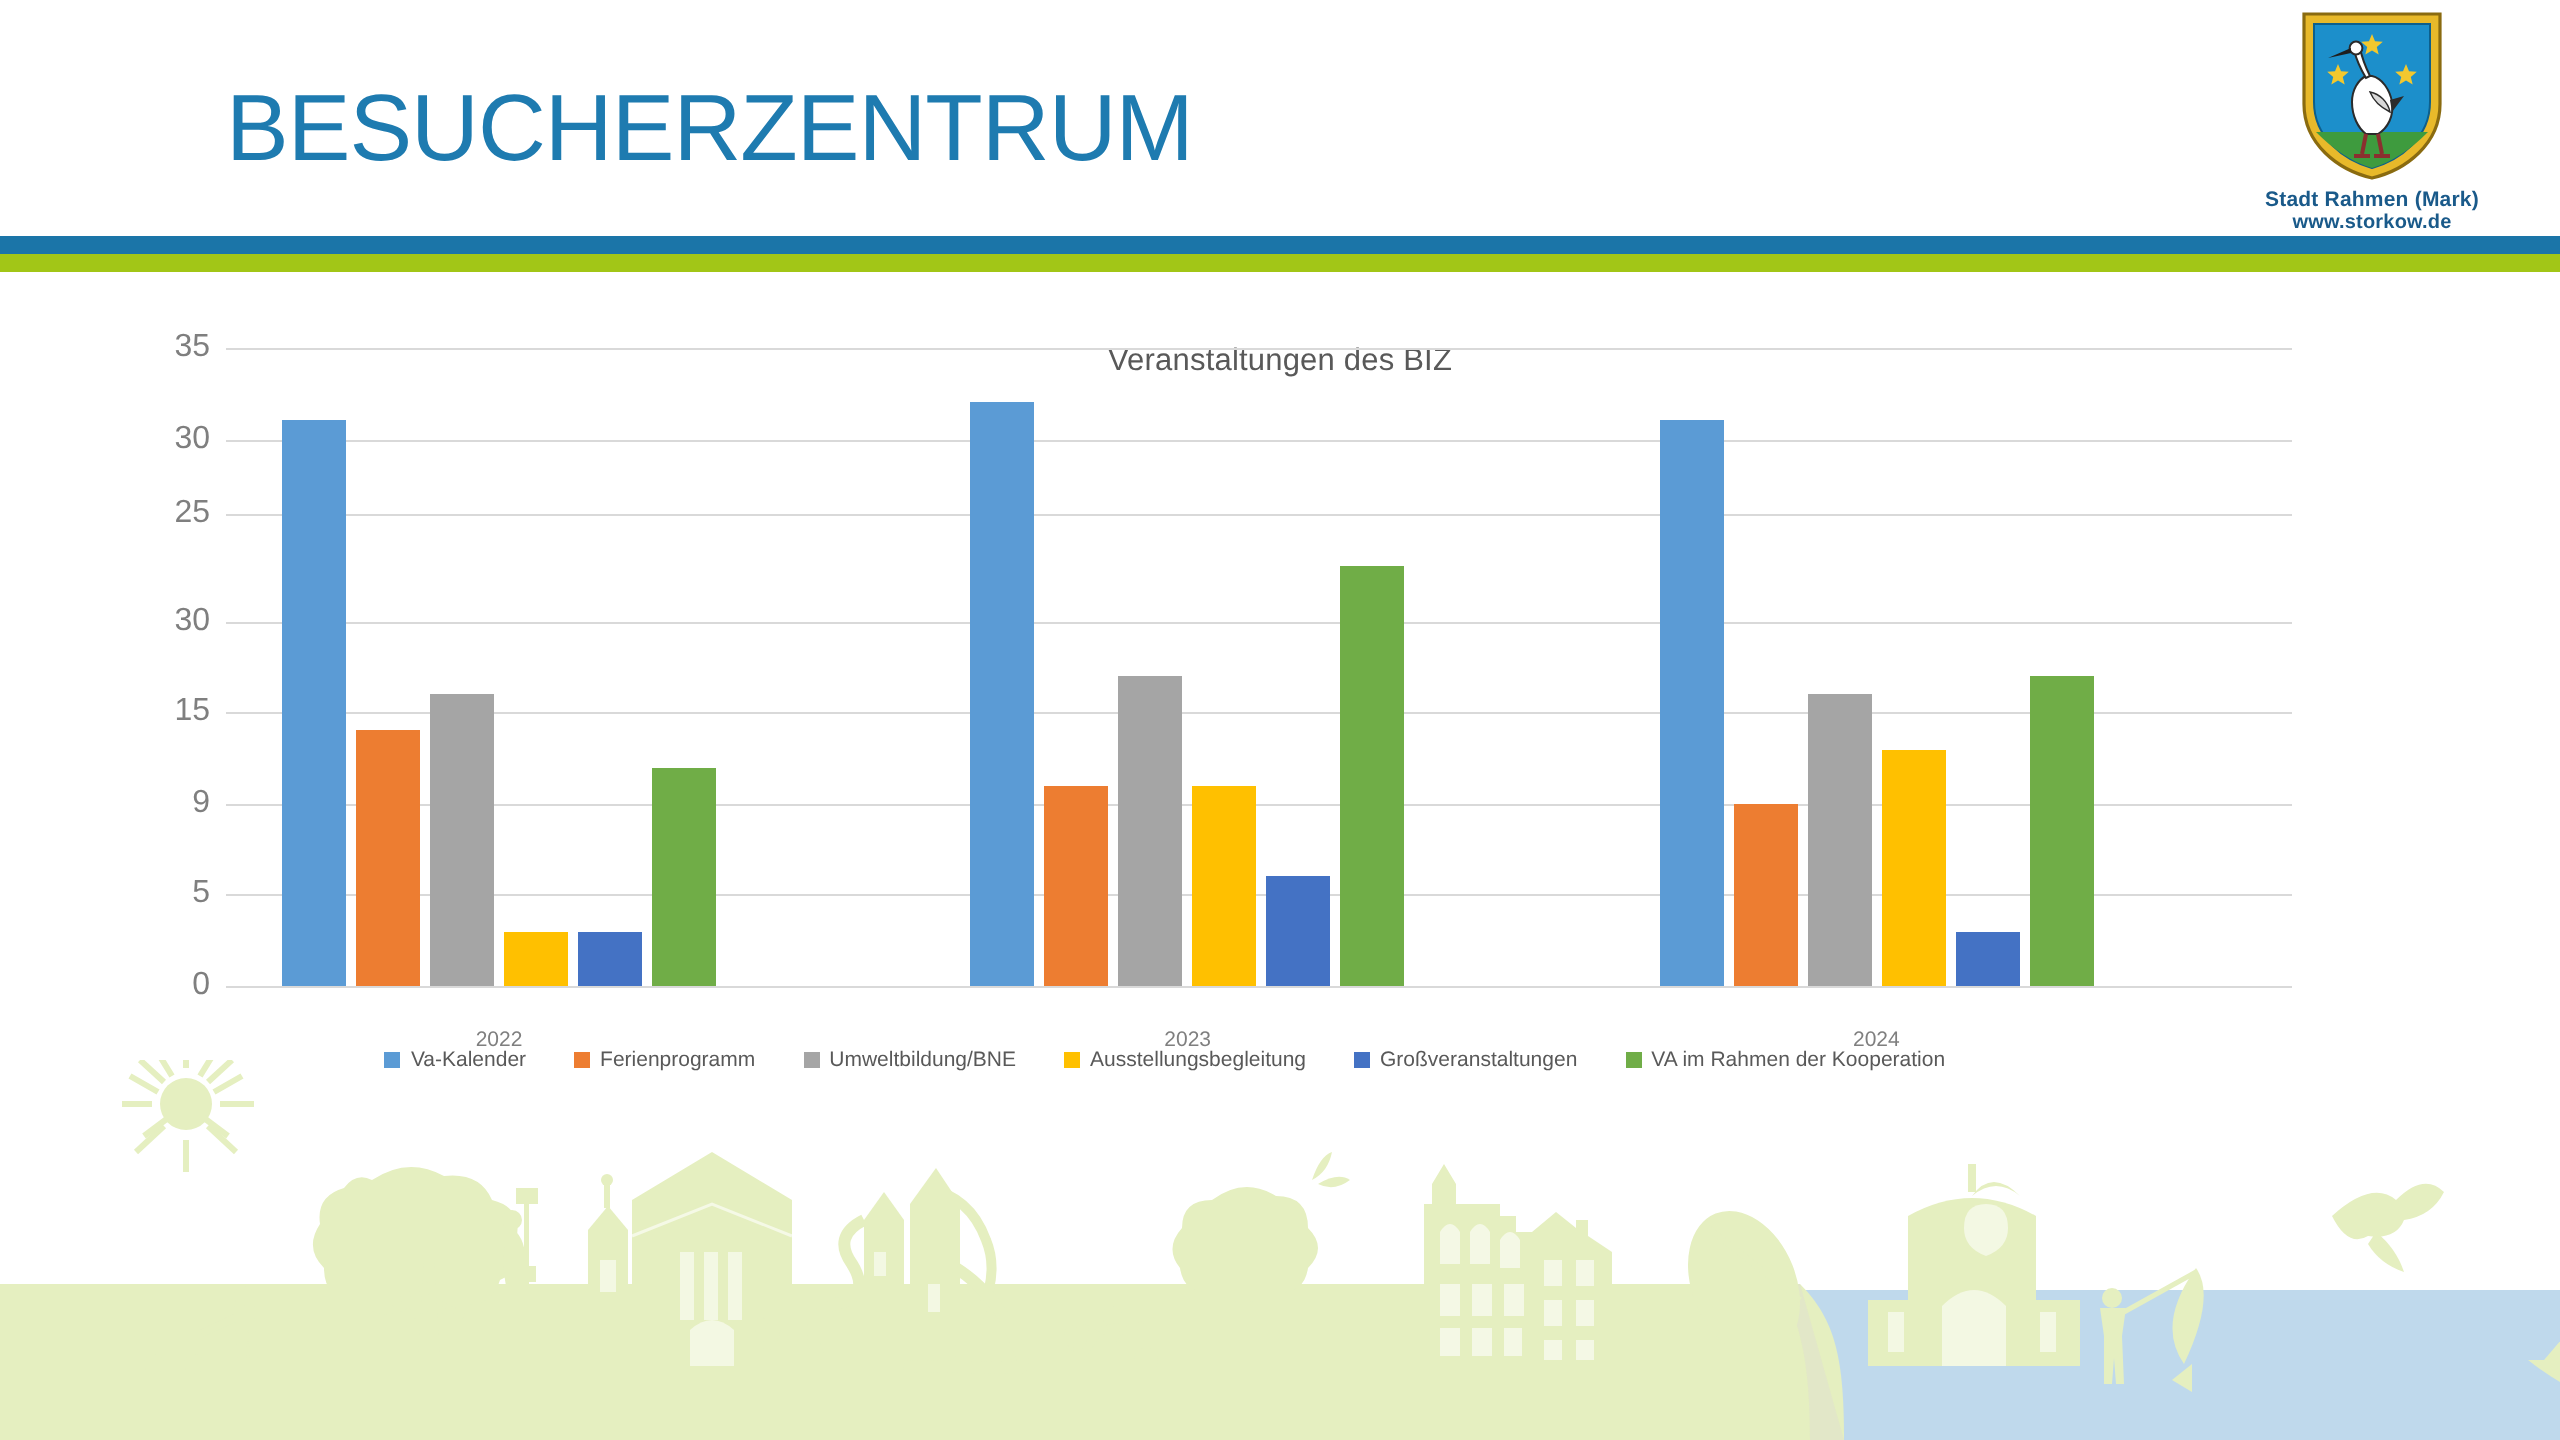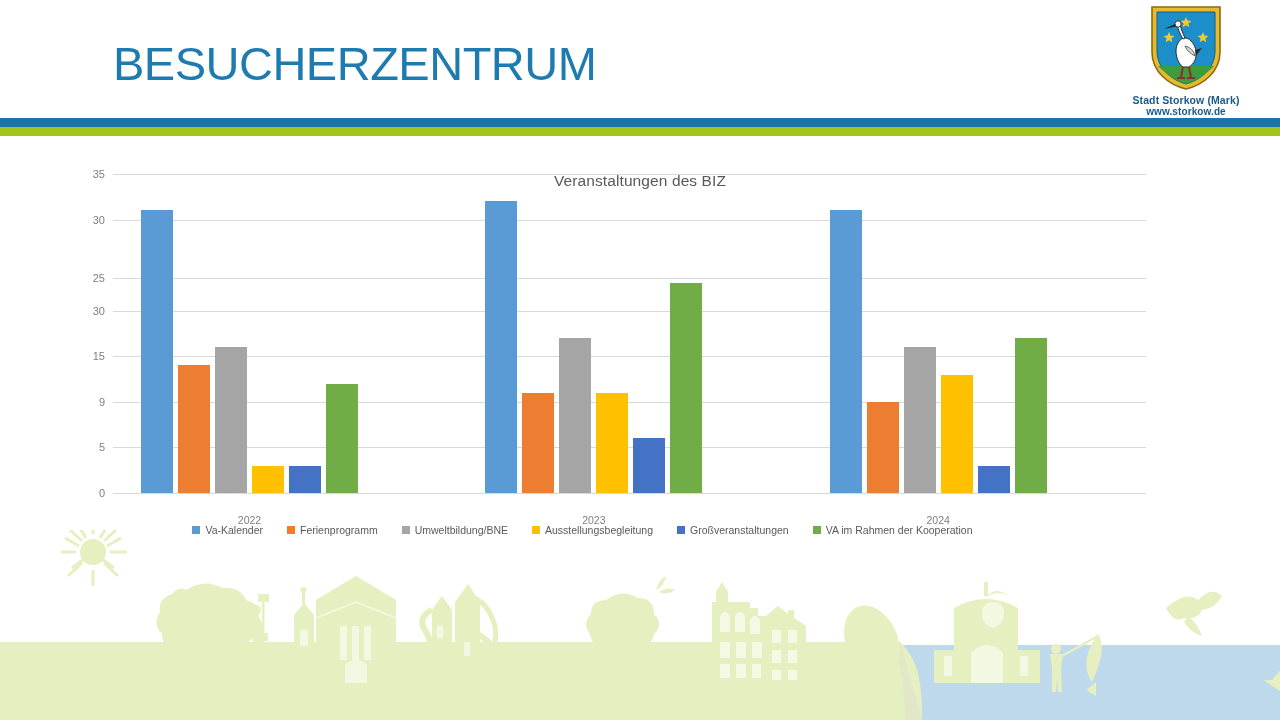--- a/index.html
+++ b/index.html
@@ -106,21 +106,21 @@
   .gridline {
     position: absolute;
     left: 0; width: 100%; height: 1px;
     background: #D9D9D9;
   }
   .ytick {
     position: absolute;
     right: 100%;
     margin-right: 8px;
     transform: translateY(-50%);
-    font-size: 11px;
+    font-size: 16px;
     color: #7F7F7F;
     white-space: nowrap;
   }
   .bar {
     position: absolute;
     bottom: 0;
   }
   .xlabels {
     position: absolute;
     left: 113px; top: 364px;
@@ -196,21 +196,21 @@
 
         <path d="M26.5 20 L15 25 L26.5 22.5 Z" fill="#1E1E1E"></path>
 
         <path d="M36 42 C41 43 45 47 46 52 C42 50 38 47 36 42 Z" fill="#D8D8D8" stroke="#2b2b2b" stroke-width="0.7"></path>
 
         <path d="M46 46 L53 44 L47 52 Z" fill="#2b2b2b"></path>
 
         <path d="M34 63 L32 73 M40 63 L42 73" stroke="#8B2F2F" stroke-width="2" fill="none"></path>
         <path d="M28 74 L36 74 M38 74 L46 74" stroke="#8B2F2F" stroke-width="2" fill="none"></path>
       </svg>
-      <div class="logo-line1">Stadt Storkow (Mark)</div>
+      <div class="logo-line1">Stadt Rahmen (Mark)</div>
       <div class="logo-line2">www.storkow.de</div>
     </div>
   </div>
 
   <div class="bar-blue"></div>
   <div class="bar-green"></div>
 
   <div class="chart-area">
     <div class="chart-title">Veranstaltungen des BIZ</div>
     <div class="plot" id="plot">
@@ -222,21 +222,21 @@
         </div>
         <div class="gridline" style="top: 227.857px;">
           <span class="ytick" style="top: 0px;">9</span>
         </div>
         <div class="gridline" style="top: 182.286px;">
           <span class="ytick" style="top: 0px;">15</span>
         </div>
         <div class="gridline" style="top: 136.714px;">
           <span class="ytick" style="top: 0px;">30</span>
         </div>
-        <div class="gridline" style="top: 104px;">
+        <div class="gridline" style="top: 83px;">
           <span class="ytick" style="top: 0px;">25</span>
         </div>
         <div class="gridline" style="top: 45.5714px;">
           <span class="ytick" style="top: 0px;">30</span>
         </div>
         <div class="gridline" style="top: 0px;">
           <span class="ytick" style="top: 0px;">35</span>
         </div>
         <div class="bar" title="Va-Kalender 2022: 31" style="left: 28px; width: 32px; height: 282.543px; background: rgb(91, 155, 213);"></div>
         <div class="bar" title="Ferienprogramm 2022: 14" style="left: 65px; width: 32px; height: 127.6px; background: rgb(237, 125, 49);"></div>

